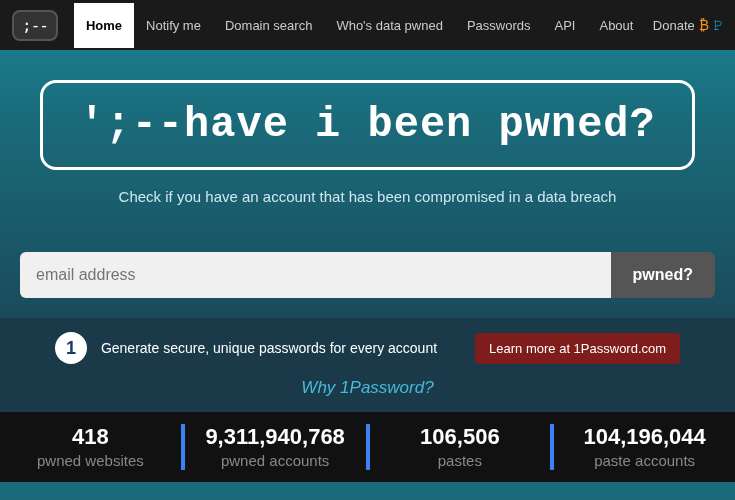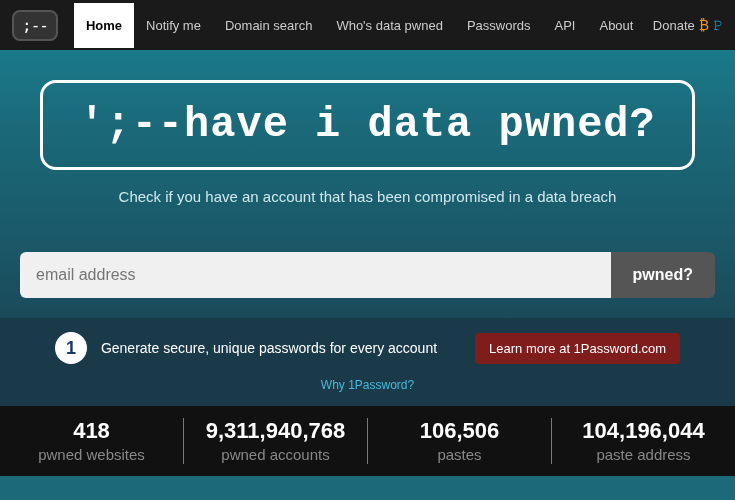--- a/index.html
+++ b/index.html
@@ -161,35 +161,36 @@
       border: none;
       padding: 8px 14px;
       border-radius: 4px;
       font-size: 13px;
       cursor: pointer;
       white-space: nowrap;
       margin-left: 24px;
     }
     .promo-why {
       color: #4ab8d8;
-      font-size: 12px;
+      font-size: 17px;
       cursor: pointer;
       text-decoration: none;
+      font-style: italic;
     }
 
     
     .stats-bar {
       background: #111;
       display: flex;
       padding: 12px 0;
     }
     .stat-item {
       flex: 1;
       text-align: center;
-      border-right: 1px solid #3b82f6;
+      border-right: 4px solid #3b82f6;
     }
     .stat-item:last-child {
       border-right: none;
     }
     .stat-number {
       color: #fff;
       font-size: 22px;
       font-weight: bold;
       display: block;
       margin-bottom: 2px;
@@ -229,21 +230,21 @@
   </ul>
   <div class="nav-donate">
     <a href="#">Donate</a>
     <span class="bitcoin-icon">₿</span>
     <span style="color:#1a9fe0;font-size:14px;">𝙿</span>
   </div>
 </nav>
 
 <div class="hero">
   <div class="hero-title-box">
-    <h1 class="hero-title">';--have i data pwned?</h1>
+    <h1 class="hero-title">';--have i been pwned?</h1>
   </div>
   <p class="hero-subtitle">Check if you have an account that has been compromised in a data breach</p>
 </div>
 
 <div class="search-section">
   <div class="search-bar">
     <input class="search-input" type="text" placeholder="email address" style="">
     <button class="search-button">pwned?</button>
   </div>
 </div>
@@ -265,15 +266,15 @@
   <div class="stat-item">
     <span class="stat-number">9,311,940,768</span>
     <span class="stat-label">pwned accounts</span>
   </div>
   <div class="stat-item">
     <span class="stat-number">106,506</span>
     <span class="stat-label">pastes</span>
   </div>
   <div class="stat-item">
     <span class="stat-number">104,196,044</span>
-    <span class="stat-label">paste address</span>
+    <span class="stat-label">paste accounts</span>
   </div>
 </div>
 
 </body></html>

